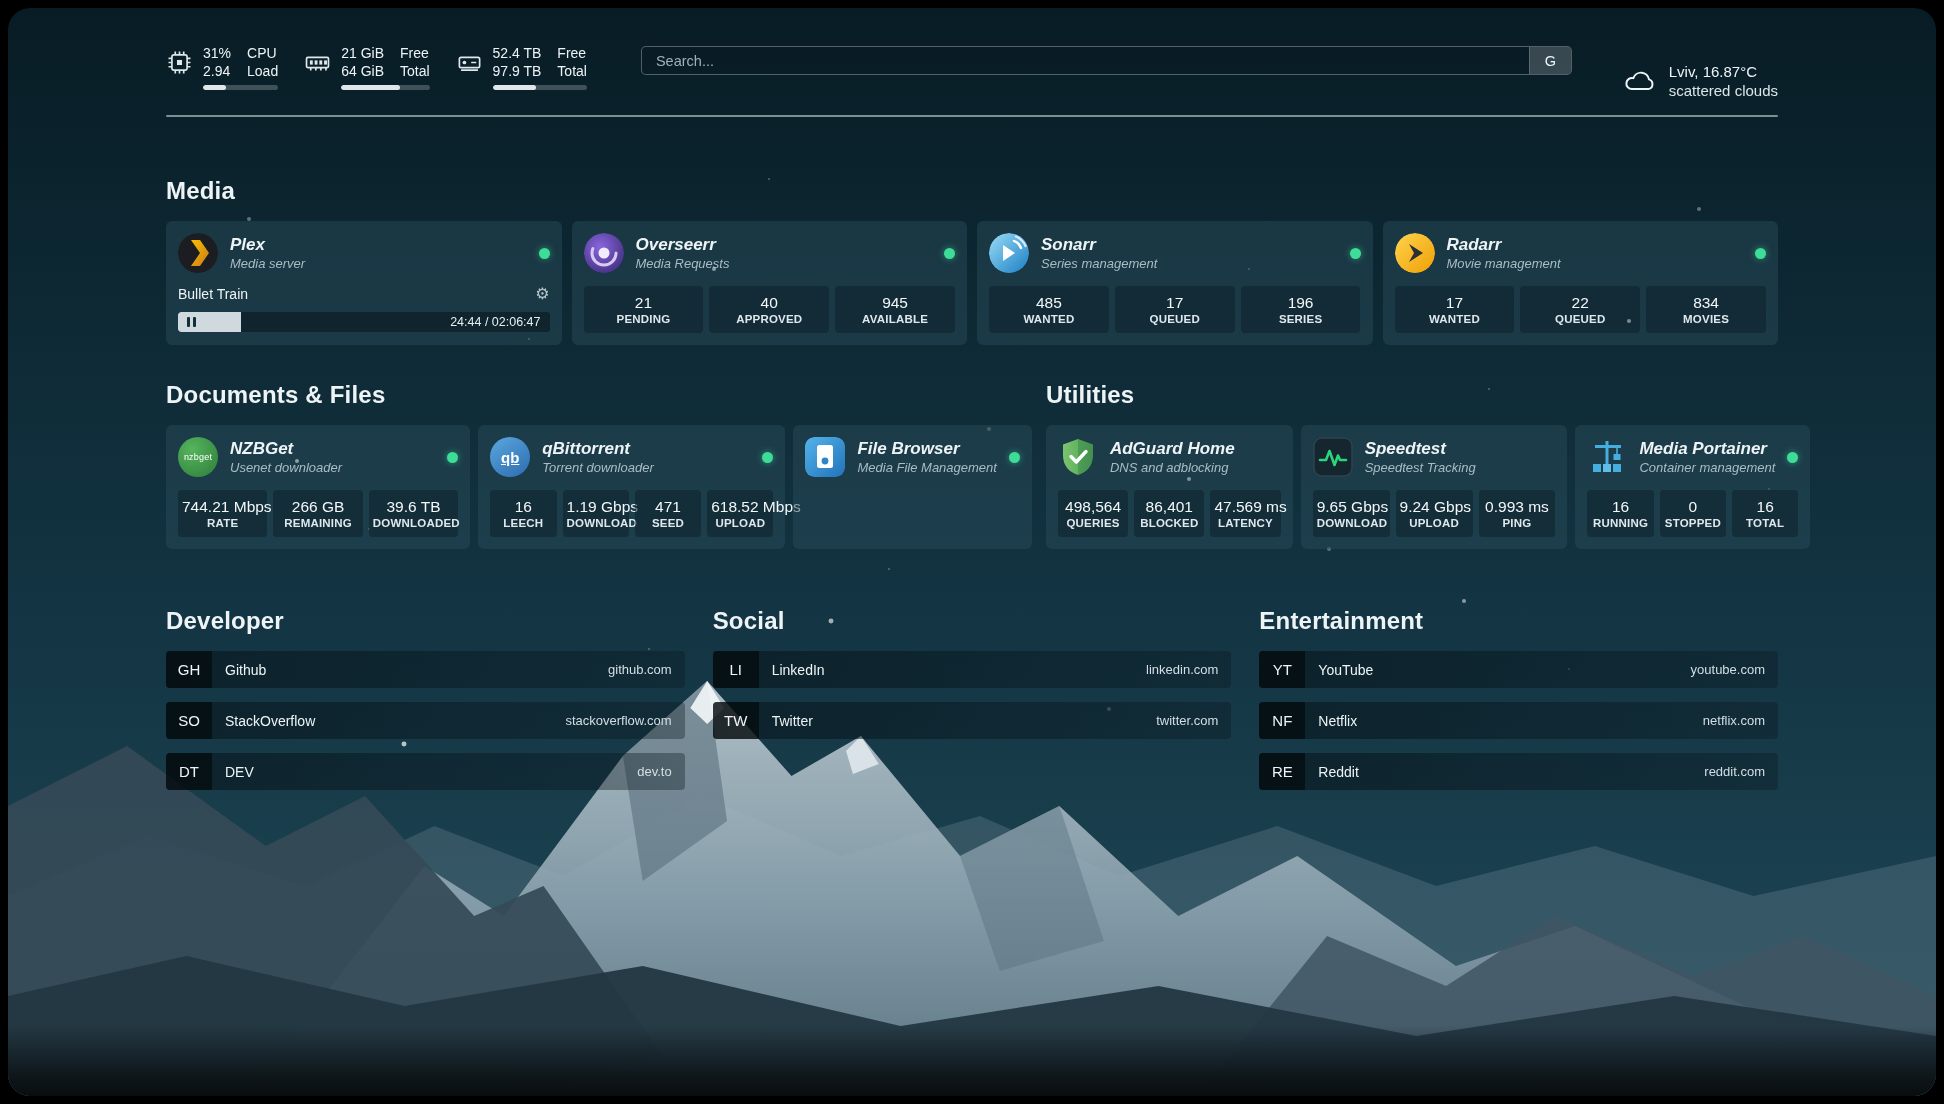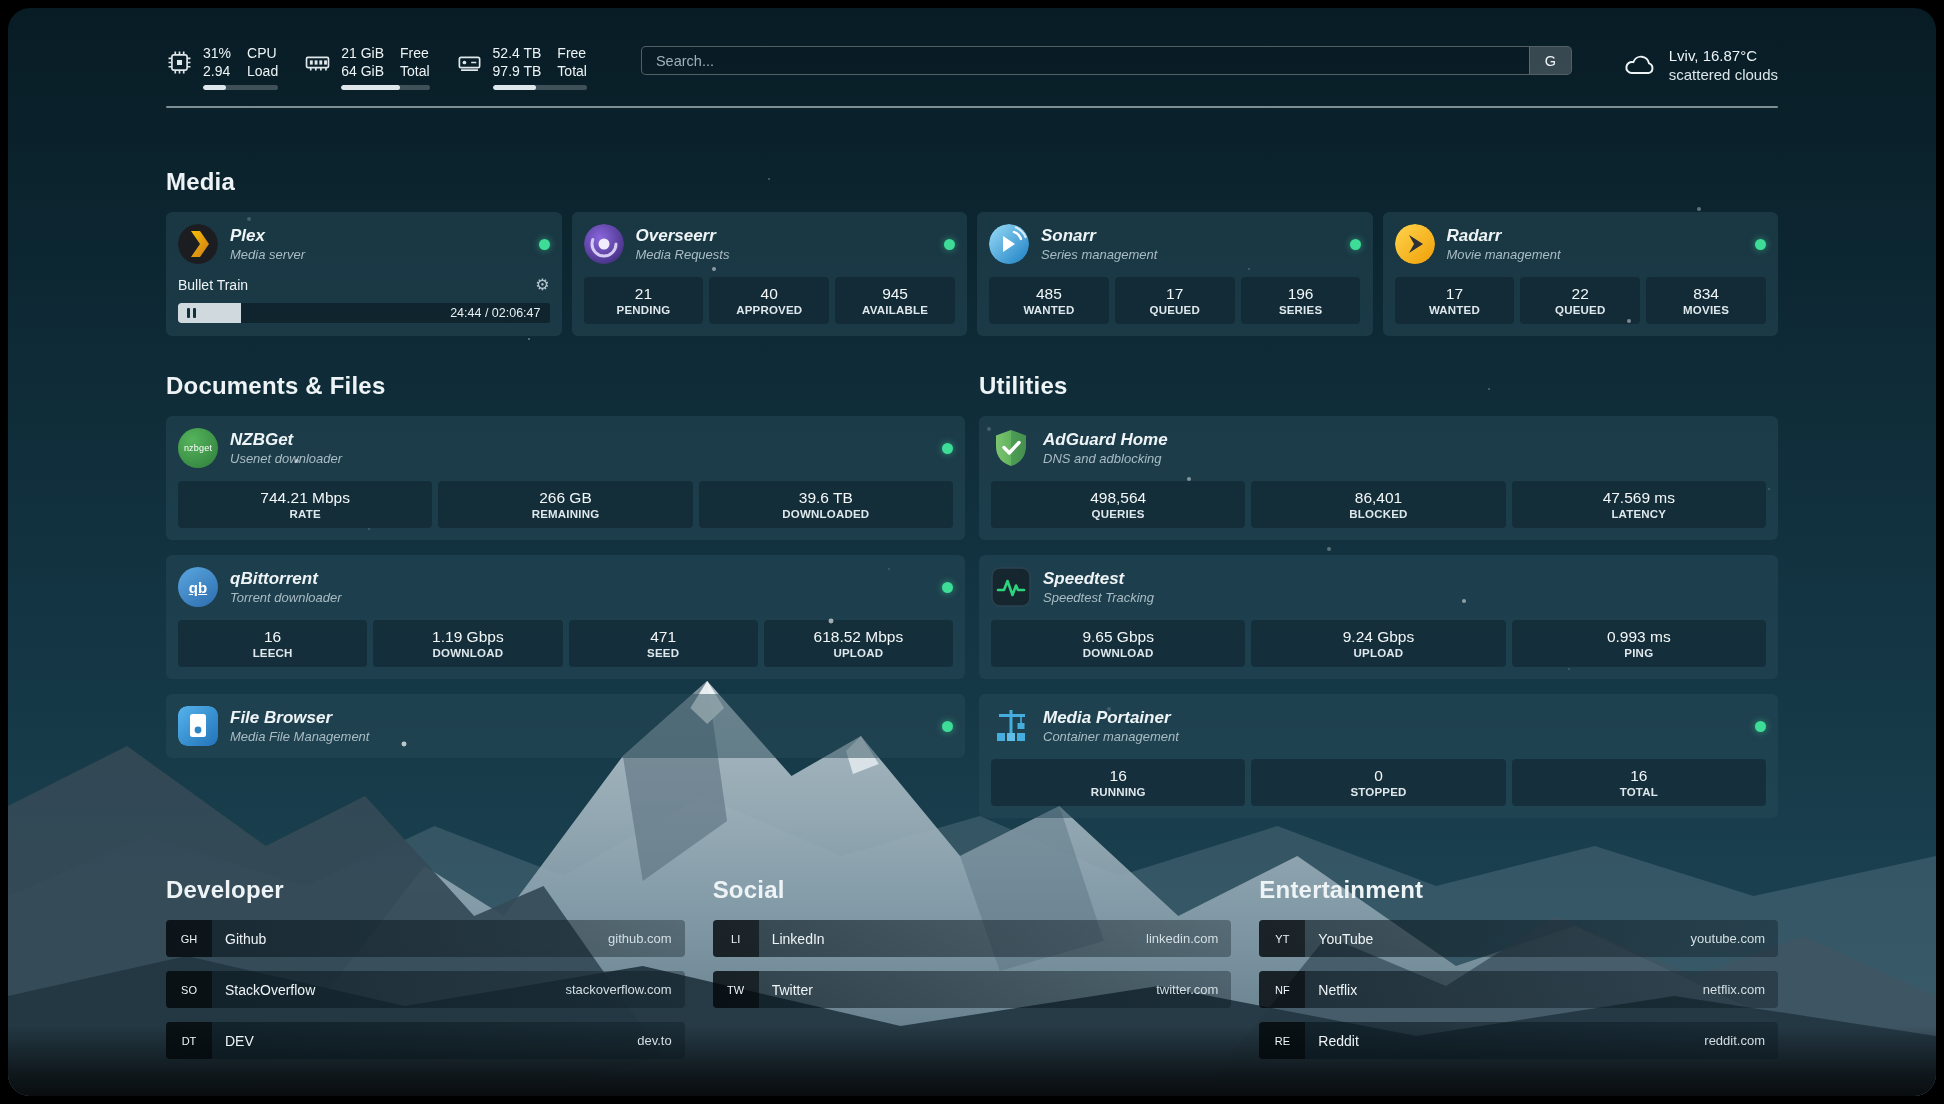--- a/index.html
+++ b/index.html
@@ -30,32 +30,32 @@
   .tb-col{display:flex;flex-direction:column;}
   .tb-bar{margin-top:5px;height:5px;border-radius:3px;background:rgba(255,255,255,.22);overflow:hidden;}
   .tb-bar i{display:block;height:100%;background:#dfe6ea;border-radius:3px;}
   .searchwrap{flex:1;display:flex;align-items:stretch;height:29px;margin:2px 24px 0 28px;
     border:1px solid rgba(255,255,255,.3);border-radius:5px;background:rgba(10,28,37,.55);overflow:hidden;}
   .searchwrap input{flex:1;background:transparent;border:0;outline:0;color:#e9f0f2;padding:0 14px;
     font-size:14.5px;font-family:inherit;cursor:text;}
   .searchwrap input::placeholder{color:#9db1ba;}
   .search-btn{width:42px;display:flex;align-items:center;justify-content:center;background:rgba(222,231,235,.22);
     color:#f0f5f7;font-size:14.5px;cursor:pointer;border-left:1px solid rgba(255,255,255,.18);}
-  .weather{display:flex;gap:11px;align-items:center;flex:none;margin-top:2px;}
+  .weather{display:flex;gap:11px;align-items:center;flex:none;margin-top:18px;}
   .weather-icon{width:36px;height:30px;}
   .weather-icon svg{width:100%;height:100%;}
   .weather-loc{font-size:15px;line-height:20px;}
   .weather-sub{font-size:15px;line-height:17px;color:#dce6ea;}
   .divider{margin-top:16px;border-top:2px solid rgba(222,233,237,.55);border-radius:2px;}
   
   .section-title{font-size:24px;font-weight:700;letter-spacing:.2px;line-height:28px;margin:0 0 16px;}
   .media-title{margin-top:60px;}
   .media-grid{display:grid;grid-template-columns:repeat(4,1fr);gap:10px;}
   .two-col{display:grid;grid-template-columns:1fr 1fr;gap:14px;margin-top:36px;}
-  .col-stack{display:flex;flex-direction:column;gap:15px;}
+  .col-stack{display:flex;flex-direction:row;gap:8px;}
   .card{background:rgba(40,74,88,.5);border-radius:6px;padding:12px;cursor:pointer;position:relative;}
   .card-header{display:flex;align-items:center;gap:12px;}
   .sicon{width:40px;height:40px;flex:none;display:flex;align-items:center;justify-content:center;border-radius:50%;overflow:hidden;}
   .sicon svg{width:40px;height:40px;display:block;}
   .sicon.sq{border-radius:9px;}
   .sicon.none{border-radius:0;overflow:visible;}
   .ic-nzbget{background:radial-gradient(circle at 35% 30%,#55b45c,#2f7d3a);font-size:9px;color:#fff;letter-spacing:.2px;}
   .ic-qb{background:linear-gradient(145deg,#5aa7e0,#2d6cae);font-size:15px;font-weight:700;color:#fff;text-decoration:underline;}
   .stext{display:flex;flex-direction:column;min-width:0;font-style:italic;}
   .sname{font-size:17px;font-weight:600;line-height:21px;white-space:nowrap;}
@@ -73,21 +73,21 @@
   .progress .fill{position:absolute;top:0;bottom:0;left:0;background:#cfd9de;border-radius:3px 0 0 3px;}
   .pausebars{position:absolute;left:9px;top:5px;height:10px;display:flex;gap:3px;z-index:2;cursor:pointer;}
   .pausebars i{width:3px;height:10px;background:#12303c;border-radius:1px;}
   .ptime{position:absolute;right:9px;top:0;line-height:20px;font-size:12.5px;color:#e7eff2;z-index:2;}
   
   .bookmarks{display:grid;grid-template-columns:repeat(3,1fr);gap:28px;margin-top:58px;}
   .bm-rows{display:flex;flex-direction:column;gap:14px;}
   .bm-row{display:flex;align-items:center;height:37px;border-radius:4px;overflow:hidden;cursor:pointer;
     background:linear-gradient(90deg,rgba(7,20,27,.62),rgba(7,20,27,.34));}
   .bm-abbr{width:46px;align-self:stretch;flex:none;display:flex;align-items:center;justify-content:center;
-    background:rgba(0,0,0,.5);font-size:11px;color:#f0f4f6;}
+    background:rgba(0,0,0,.5);font-size:15px;color:#f0f4f6;}
   .bm-name{padding-left:13px;font-size:14px;white-space:nowrap;}
   .bm-url{margin-left:auto;padding-right:13px;font-size:13px;color:#d4dfe4;white-space:nowrap;}
 </style>
 </head>
 <body>
 
 <div class="screen">
 
   <svg class="mountains" viewBox="0 0 1944 460" preserveAspectRatio="none">
     <defs>

